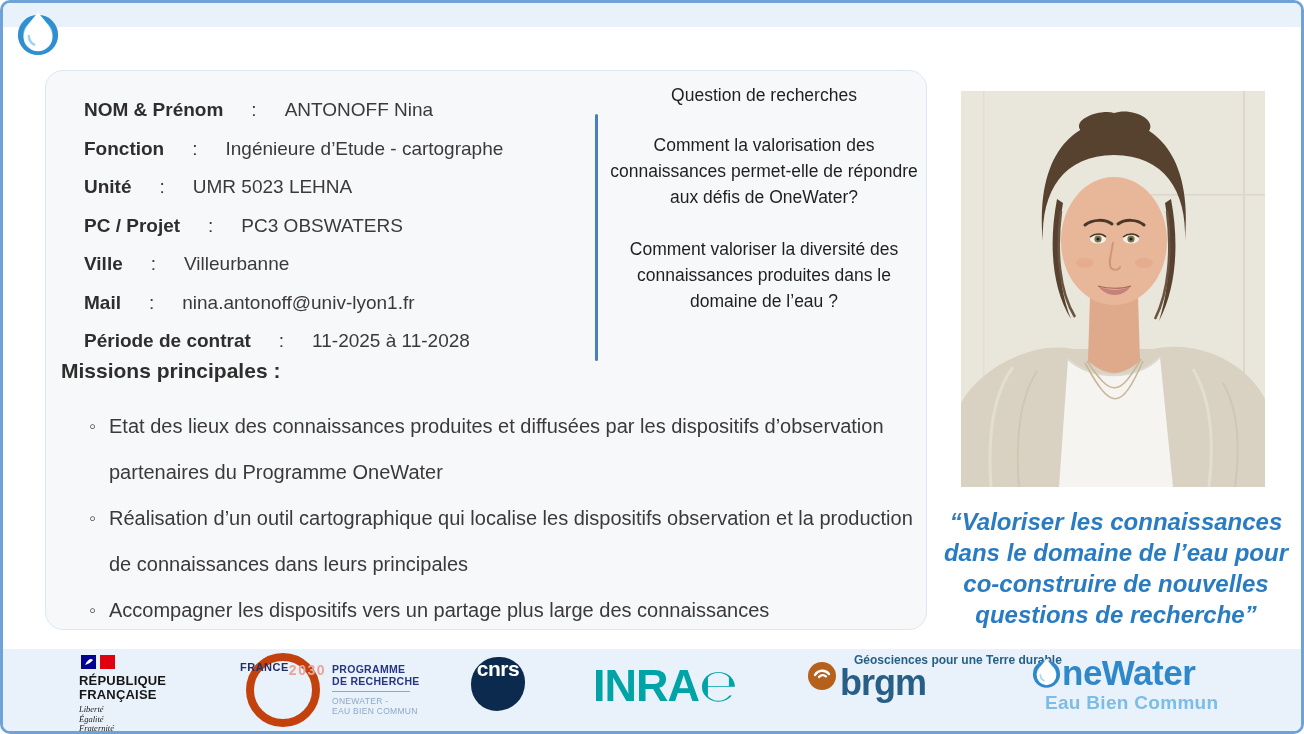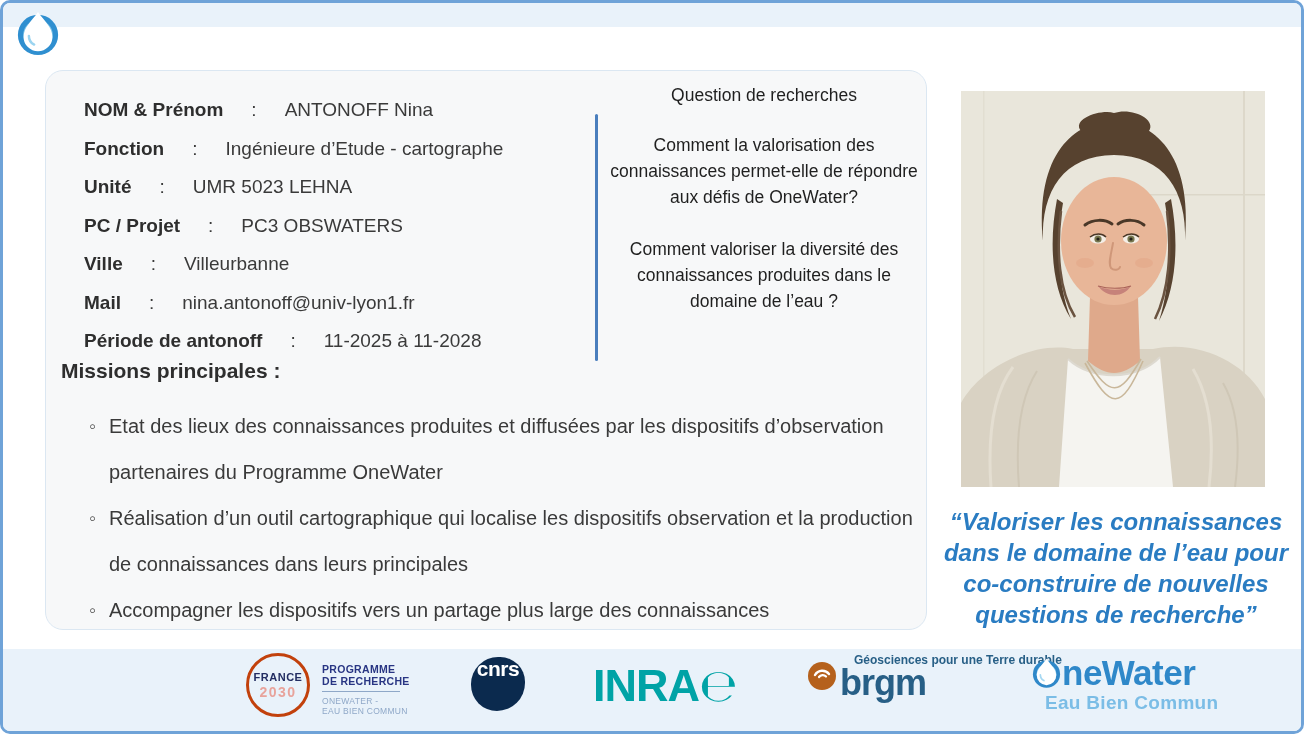--- a/index.html
+++ b/index.html
@@ -42,22 +42,22 @@
   }
 
   
   .footer-logos{position:absolute;left:0;right:0;bottom:0;height:82px;}
   .rf{position:absolute;left:76px;top:6px;}
   .rf-flag{width:34px;height:15px;margin-left:2px;}
   .rf-title{font-size:13px;font-weight:bold;color:#161616;line-height:14px;letter-spacing:0.2px;}
   .rf-motto{font-family:"Liberation Serif",serif;font-style:italic;font-size:8.5px;color:#222;line-height:9.5px;margin-top:3px;}
   .f2030{position:absolute;left:243px;top:4px;display:flex;}
   .f2030-circle{
-    width:58px;height:58px;border:3px solid #c2410c;border-radius:50%;
-    display:flex;flex-direction:column;align-items:center;justify-content:center;background:transparent;
+    width:58px;height:58px;border:8px solid #c2410c;border-radius:50%;
+    display:flex;flex-direction:row;justify-content:center;background:transparent;
   }
   .f2030-fr{font-size:11px;font-weight:bold;color:#232d62;letter-spacing:0.5px;}
   .f2030-yr{font-size:14px;font-weight:bold;color:#e8a39b;letter-spacing:1.5px;margin-top:1px;}
   .f2030-text{margin-left:12px;padding-top:10px;}
   .f2030-title{font-size:10.5px;font-weight:bold;color:#283583;line-height:12px;letter-spacing:0.3px;}
   .f2030-rule{width:78px;height:1px;background:#8fa8c8;margin:4px 0 4px 0;}
   .f2030-sub{font-size:8.5px;color:#8fa8c8;line-height:10px;letter-spacing:0.3px;}
   .cnrs{
     position:absolute;left:468px;top:8px;width:54px;height:54px;border-radius:50% 46% 52% 48%;
     background:#0b2a4e;color:#fff;display:flex;align-items:flex-start;justify-content:center;
@@ -112,21 +112,21 @@
         <b>Ville</b>
         <span> : </span>
         <span>Villeurbanne</span>
       </div>
     <div class="info-row">
         <b>Mail</b>
         <span> : </span>
         <span>nina.antonoff@univ-lyon1.fr</span>
       </div>
     <div class="info-row">
-        <b>Période de antonoff</b>
+        <b>Période de contrat</b>
         <span> : </span>
         <span>11-2025 à 11-2028</span>
       </div>
   </div>
 
   <div class="missions-title">Missions principales :</div>
   <div class="missions">
     <div class="mission">
         <span class="marker">◦</span>
         <span>Etat des lieux des connaissances produites et diffusées par les dispositifs d’observation partenaires du Programme OneWater</span>
@@ -198,20 +198,33 @@
 
   <path d="M126 270 C150 306 158 306 180 268" stroke="#c9b79a" stroke-width="1.6" fill="none"></path>
   <path d="M124 272 C150 320 160 320 182 270" stroke="#c9b79a" stroke-width="1.6" fill="none"></path>
 </svg>
 
 <div class="quote">“Valoriser les connaissances dans le domaine de l’eau pour co-construire de nouvelles questions de recherche”</div>
 
 <div class="strip bottom"></div>
 <div class="footer-logos">
 
+  <div class="rf">
+    <svg class="rf-flag" viewBox="0 0 34 15" aria-hidden="true">
+      <rect x="0" y="0" width="15" height="14" fill="#000091"></rect>
+      <path d="M4 10 C7 4 10 3 12 5 C10 7 8 9 4 10 Z" fill="#ffffff"></path>
+      <rect x="19" y="0" width="15" height="14" fill="#e1000f"></rect>
+    </svg>
+    <div class="rf-title"><span>RÉPUBLIQUE</span><br><span>FRANÇAISE</span></div>
+    <div class="rf-motto">
+      <div>Liberté</div>
+      <div>Égalité</div>
+      <div>Fraternité</div>
+    </div>
+  </div>
 
   <div class="f2030">
     <div class="f2030-circle">
       <div class="f2030-fr">FRANCE</div>
       <div class="f2030-yr">2030</div>
     </div>
     <div class="f2030-text">
       <div class="f2030-title"><span>PROGRAMME</span><br><span>DE RECHERCHE</span></div>
       <div class="f2030-rule"></div>
       <div class="f2030-sub"><span>ONEWATER -</span><br><span>EAU BIEN COMMUN</span></div>

